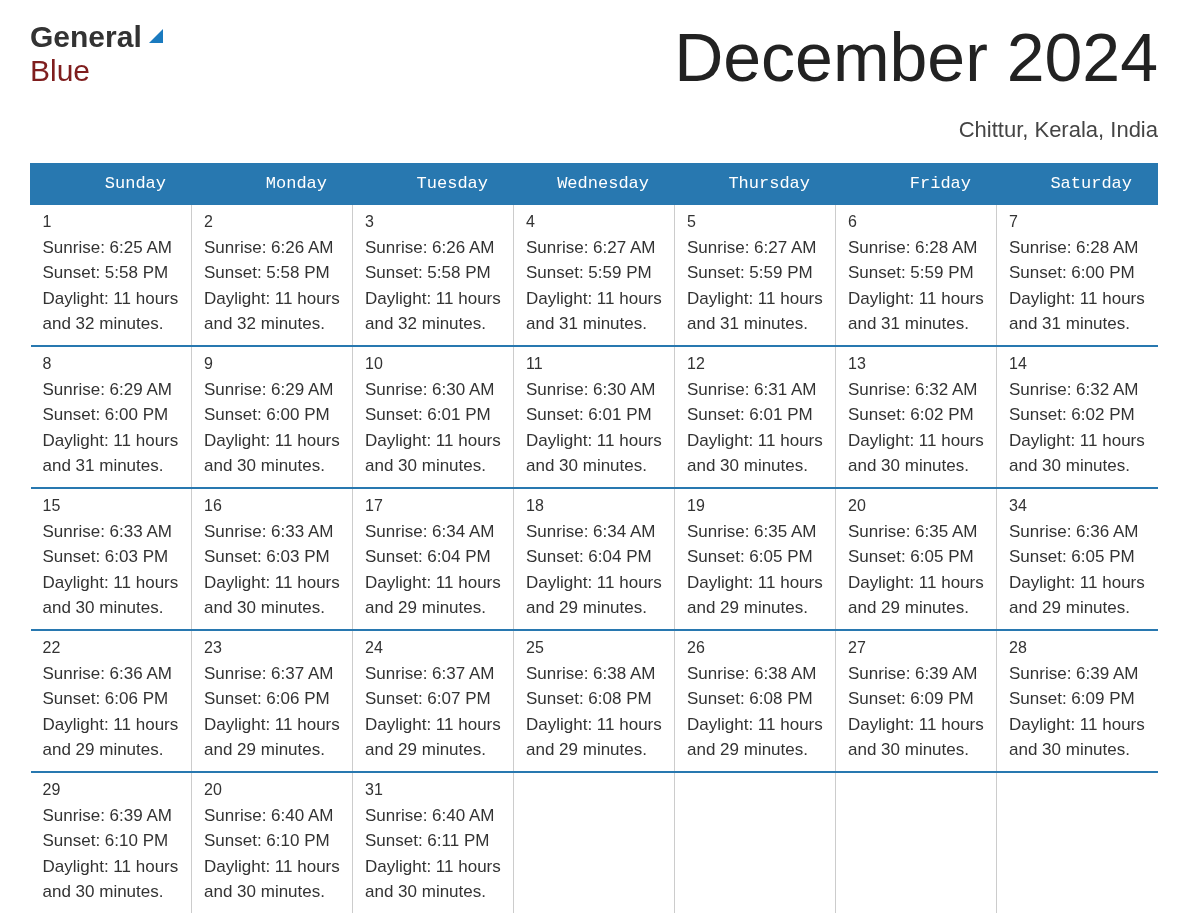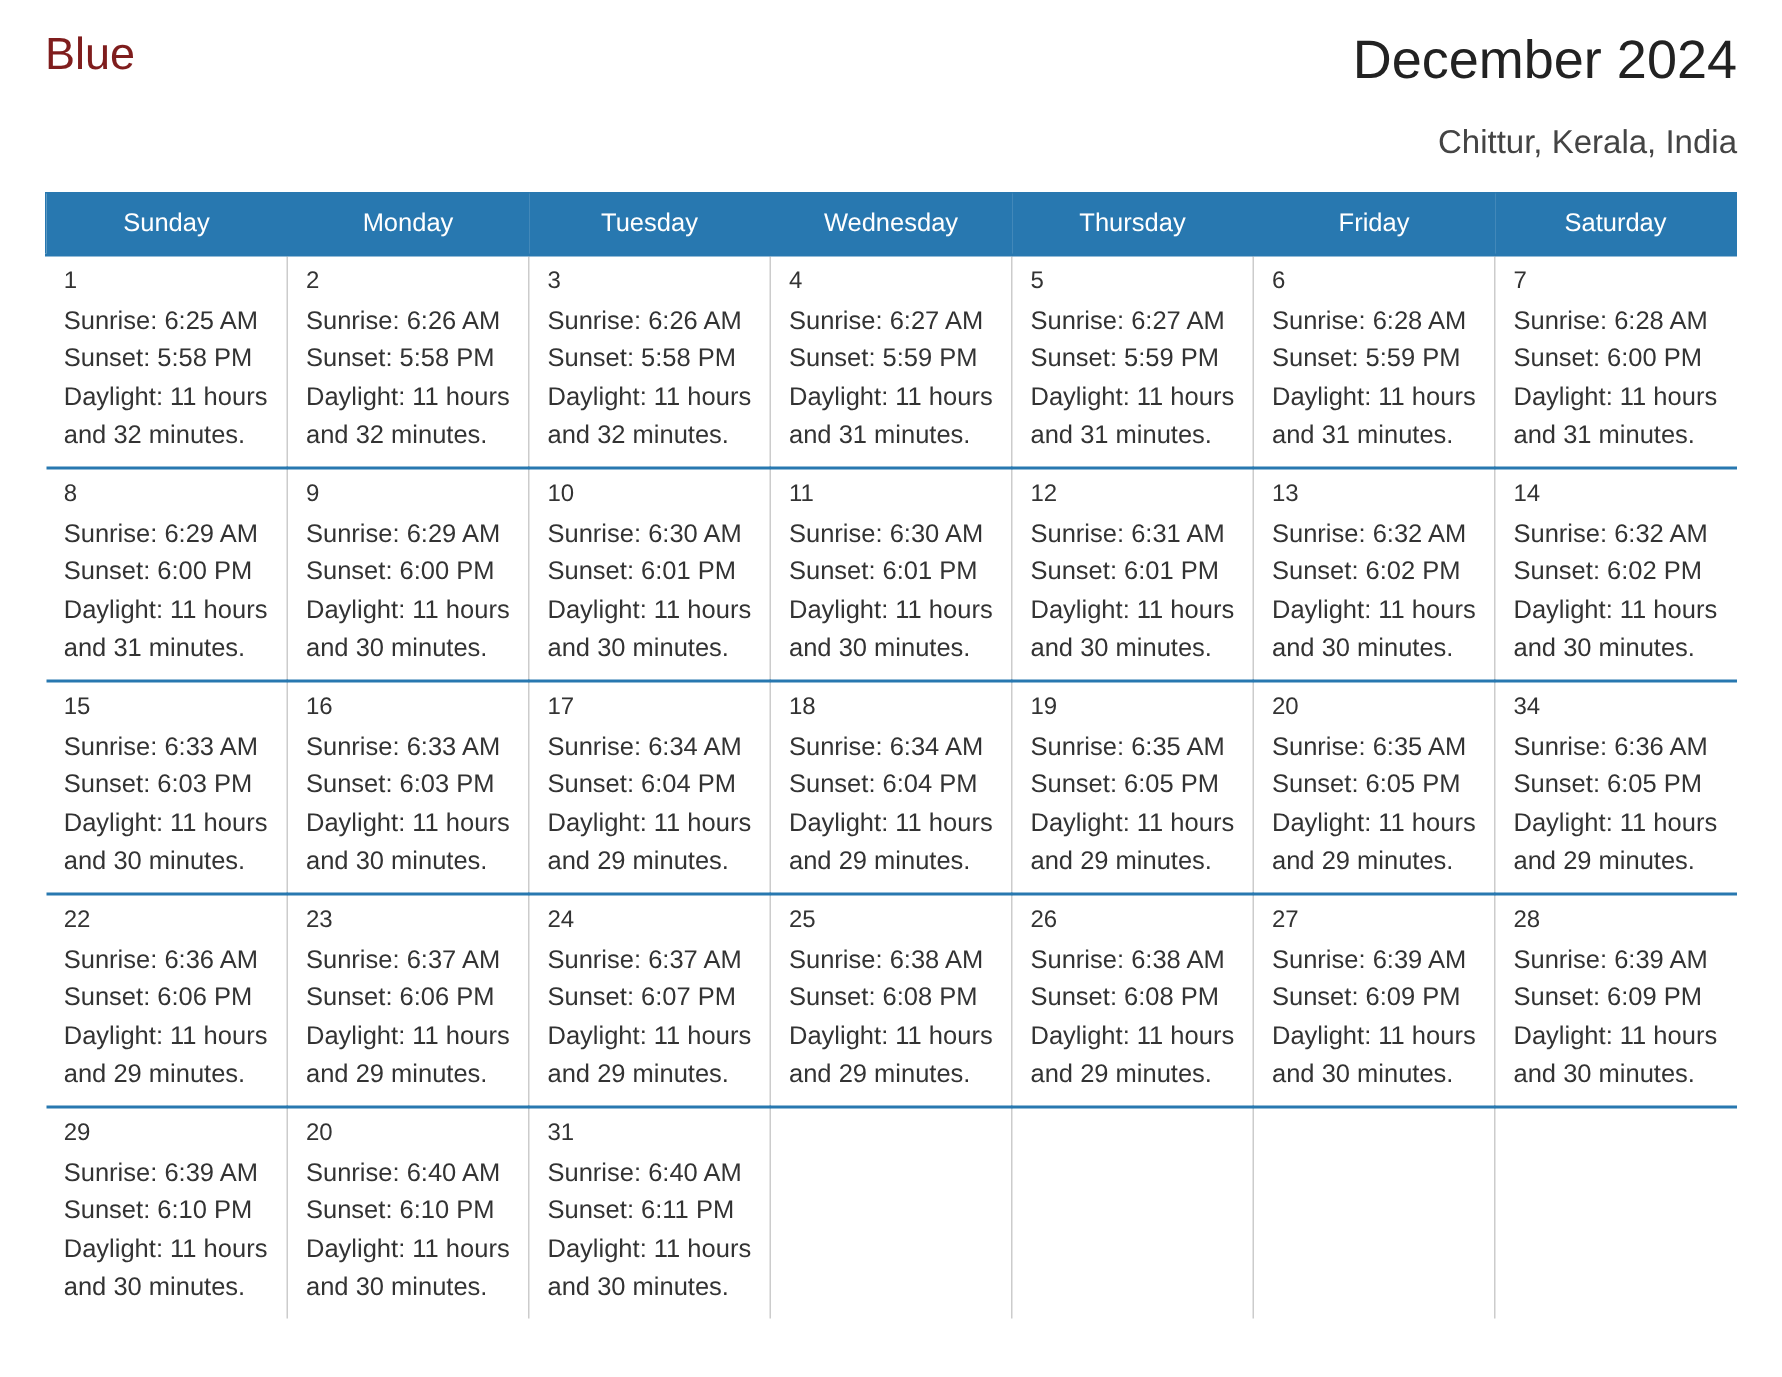--- a/index.html
+++ b/index.html
@@ -22,44 +22,45 @@
       align-items: flex-start;
     }
     .logo-line {
       display: flex;
       align-items: center;
     }
     .title-section {
       text-align: right;
     }
     .month-title {
-      font-size: 36px;
+      font-size: 68px;
       font-weight: normal;
       color: #222;
       line-height: 1.1;
     }
     .location-title {
       font-size: 22px;
       color: #444;
       margin-top: 22px;
     }
     table {
       width: 100%;
       border-collapse: collapse;
     }
     thead tr {
       background-color: #2878b0;
     }
     thead th {
       color: #fff;
       font-size: 17px;
       font-weight: normal;
-      padding: 10px 8px;
-      text-align: center;
+      padding: 10px 25px;
+      text-align: right;
       border: 1px solid #2878b0;
+      font-family: Liberation Mono, monospace;
     }
     tbody tr {
       border-top: 2px solid #2878b0;
     }
     tbody td {
       vertical-align: top;
       padding: 8px 12px;
       font-size: 13px;
       color: #333;
       border-right: 1px solid #ccc;
@@ -77,20 +78,28 @@
     .day-info {
       font-size: 17px;
       line-height: 1.5;
     }
   </style>
 </head>
 <body>
 
 <div class="header">
   <div class="logo">
+    <div class="logo-line">
+      <span style="font-size:30px;font-weight:bold;color:#333;">General</span>
+      <span style="display:inline-block;margin-left:3px;margin-top:2px;">
+        <svg width="22" height="22" viewBox="0 0 22 22">
+          <polygon points="4,18 18,18 18,4" fill="#1a7abf"></polygon>
+        </svg>
+      </span>
+    </div>
     <div>
       <span style="font-size:30px;font-weight:normal;color:#7f1d1d;">Blue</span>
     </div>
   </div>
   <div class="title-section">
     <div class="month-title">December 2024</div>
     <div class="location-title">Chittur, Kerala, India</div>
   </div>
 </div>
 

